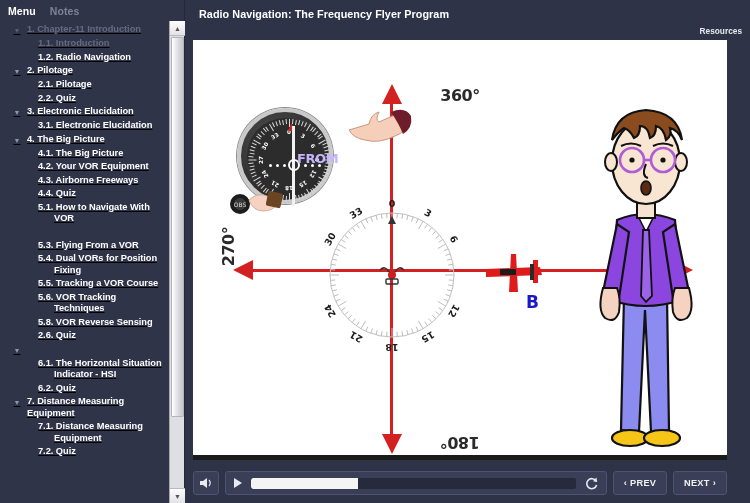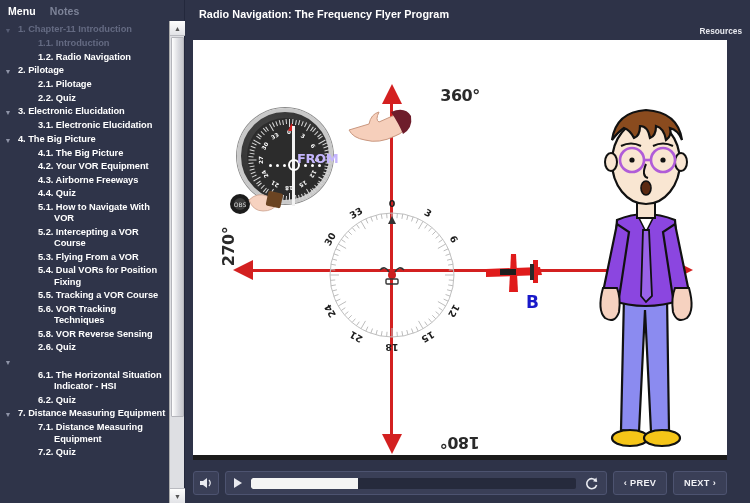--- a/index.html
+++ b/index.html
@@ -47,23 +47,24 @@
     position: absolute;
     top: 21px; left: 0;
     width: 170px;
     height: 482px;
     overflow: hidden;
     padding: 2px 0 0 0;
   }
   .toc-row {
     display: flex;
     align-items: flex-start;
-    padding: 1px 4px 1px 0;
+    padding: 1px 4px 1px 9px;
     line-height: 11.5px;
     min-height: 13px;
+    text-decoration: underline;
   }
   .toc-row.sel { background: #575d79; }
   .arrow {
     width: 16px;
     flex: 0 0 16px;
     text-align: center;
     font-size: 7px;
     color: #8f94a8;
     padding-top: 2px;
     line-height: 10px;
@@ -360,21 +361,20 @@
         <div class="toc-row lvl2">
           <div class="arrow"></div>
           <div class="toc-label">4.4. Quiz</div>
         </div>
         <div class="toc-row lvl2">
           <div class="arrow"></div>
           <div class="toc-label">5.1. How to Navigate With VOR</div>
         </div>
         <div class="toc-row lvl2">
           <div class="arrow"></div>
-          <div class="toc-label">5.2. Intercepting a VOR Course</div>
         </div>
         <div class="toc-row lvl2">
           <div class="arrow"></div>
           <div class="toc-label">5.3. Flying From a VOR</div>
         </div>
         <div class="toc-row lvl2">
           <div class="arrow"></div>
           <div class="toc-label">5.4. Dual VORs for Position Fixing</div>
         </div>
         <div class="toc-row lvl2">

